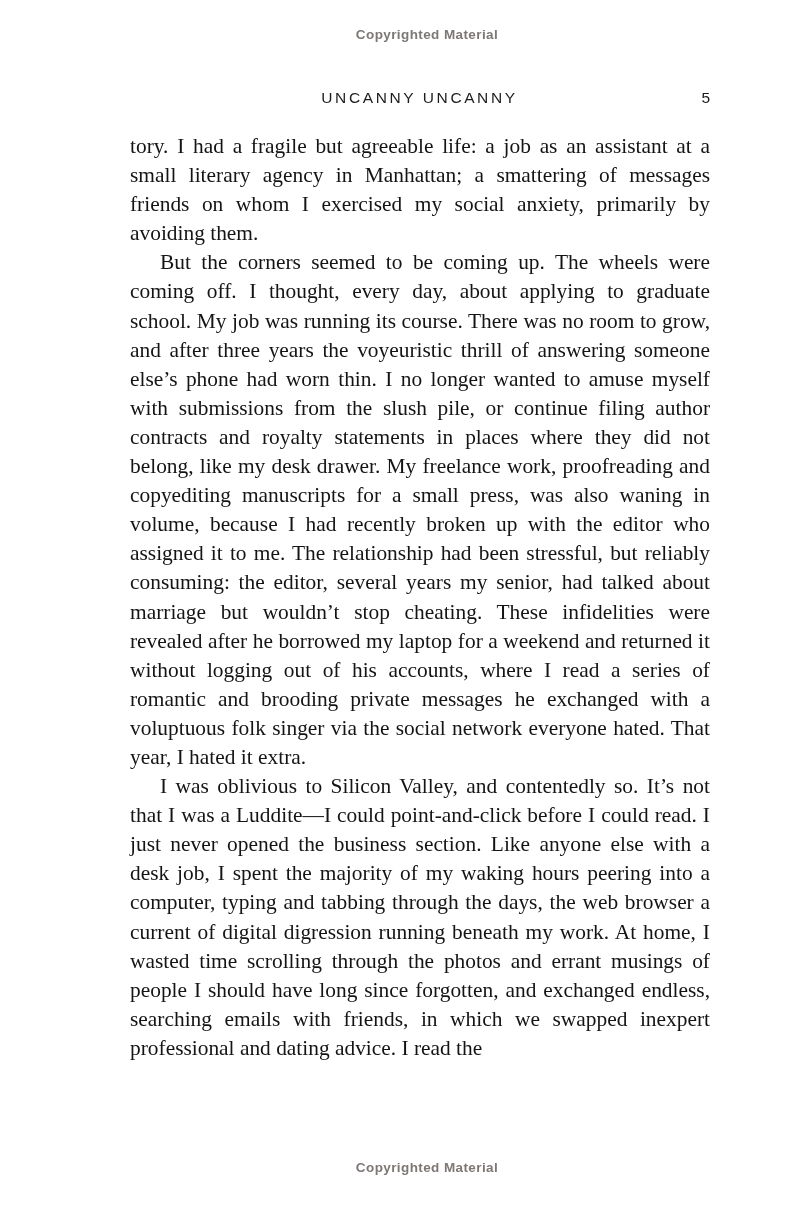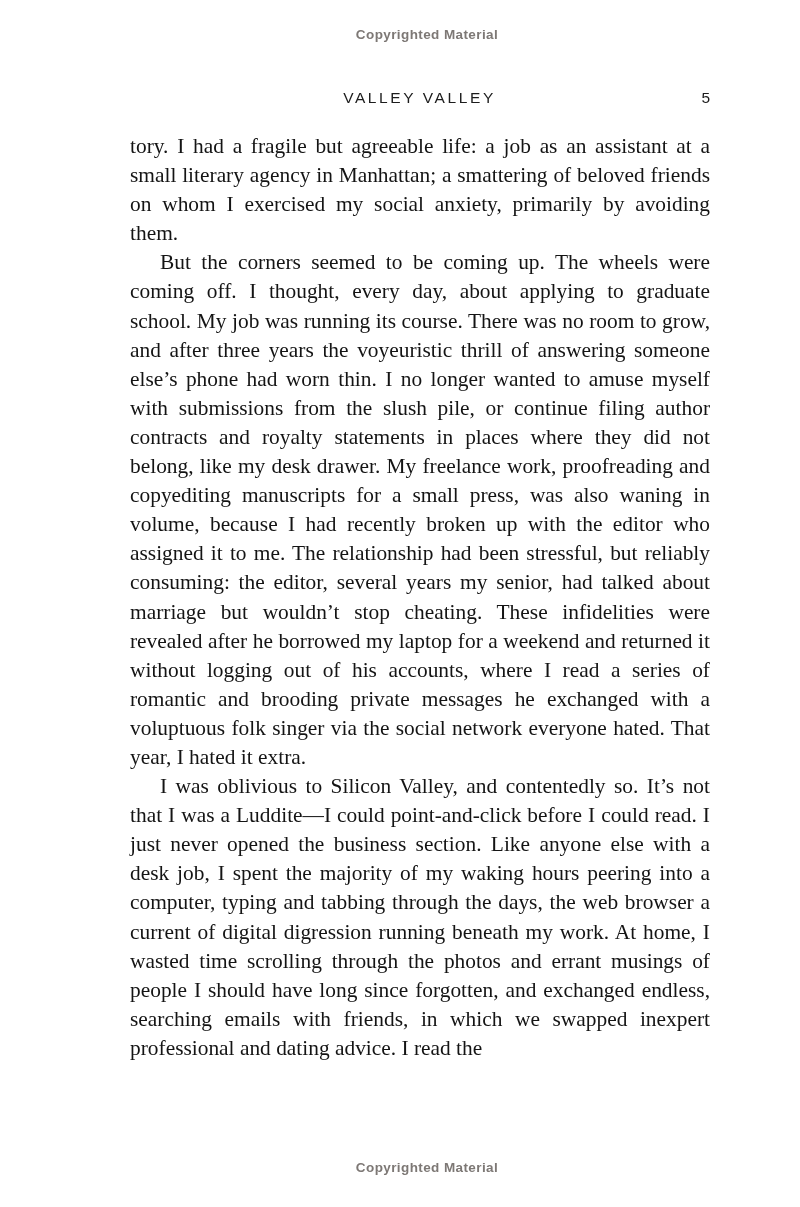--- a/index.html
+++ b/index.html
@@ -70,25 +70,25 @@
   }
 </style>
 </head>
 <body>
 
 <div class="page">
 
   <div class="copyright-notice copyright-top">Copyrighted Material</div>
 
   <div class="running-header">
-    <span class="running-title">VALLEY VALLEY</span>
+    <span class="running-title">UNCANNY UNCANNY</span>
     <span class="page-number">5</span>
   </div>
 
   <div class="body-text">
-    <p>tory. I had a fragile but agreeable life: a job as an assistant at a small literary agency in Manhattan; a smattering of beloved friends on whom I exercised my social anxiety, primarily by avoiding them.</p>
+    <p>tory. I had a fragile but agreeable life: a job as an assistant at a small literary agency in Manhattan; a smattering of messages friends on whom I exercised my social anxiety, primarily by avoiding them.</p>
     <p class="indented">But the corners seemed to be coming up. The wheels were coming off. I thought, every day, about applying to graduate school. My job was running its course. There was no room to grow, and after three years the voyeuristic thrill of answering someone else’s phone had worn thin. I no longer wanted to amuse myself with submissions from the slush pile, or continue filing author contracts and royalty statements in places where they did not belong, like my desk drawer. My freelance work, proofreading and copyediting manuscripts for a small press, was also waning in volume, because I had recently broken up with the editor who assigned it to me. The relationship had been stressful, but reliably consuming: the editor, several years my senior, had talked about marriage but wouldn’t stop cheating. These infidelities were revealed after he borrowed my laptop for a weekend and returned it without logging out of his accounts, where I read a series of romantic and brooding private messages he exchanged with a voluptuous folk singer via the social network everyone hated. That year, I hated it extra.</p>
     <p class="indented">I was oblivious to Silicon Valley, and contentedly so. It’s not that I was a Luddite—I could point-and-click before I could read. I just never opened the business section. Like anyone else with a desk job, I spent the majority of my waking hours peering into a computer, typing and tabbing through the days, the web browser a current of digital digression running beneath my work. At home, I wasted time scrolling through the photos and errant musings of people I should have long since forgotten, and exchanged endless, searching emails with friends, in which we swapped inexpert professional and dating advice. I read the</p>
   </div>
 
   <div class="copyright-notice copyright-bottom">Copyrighted Material</div>
 
 </div>
 
 </body></html>

